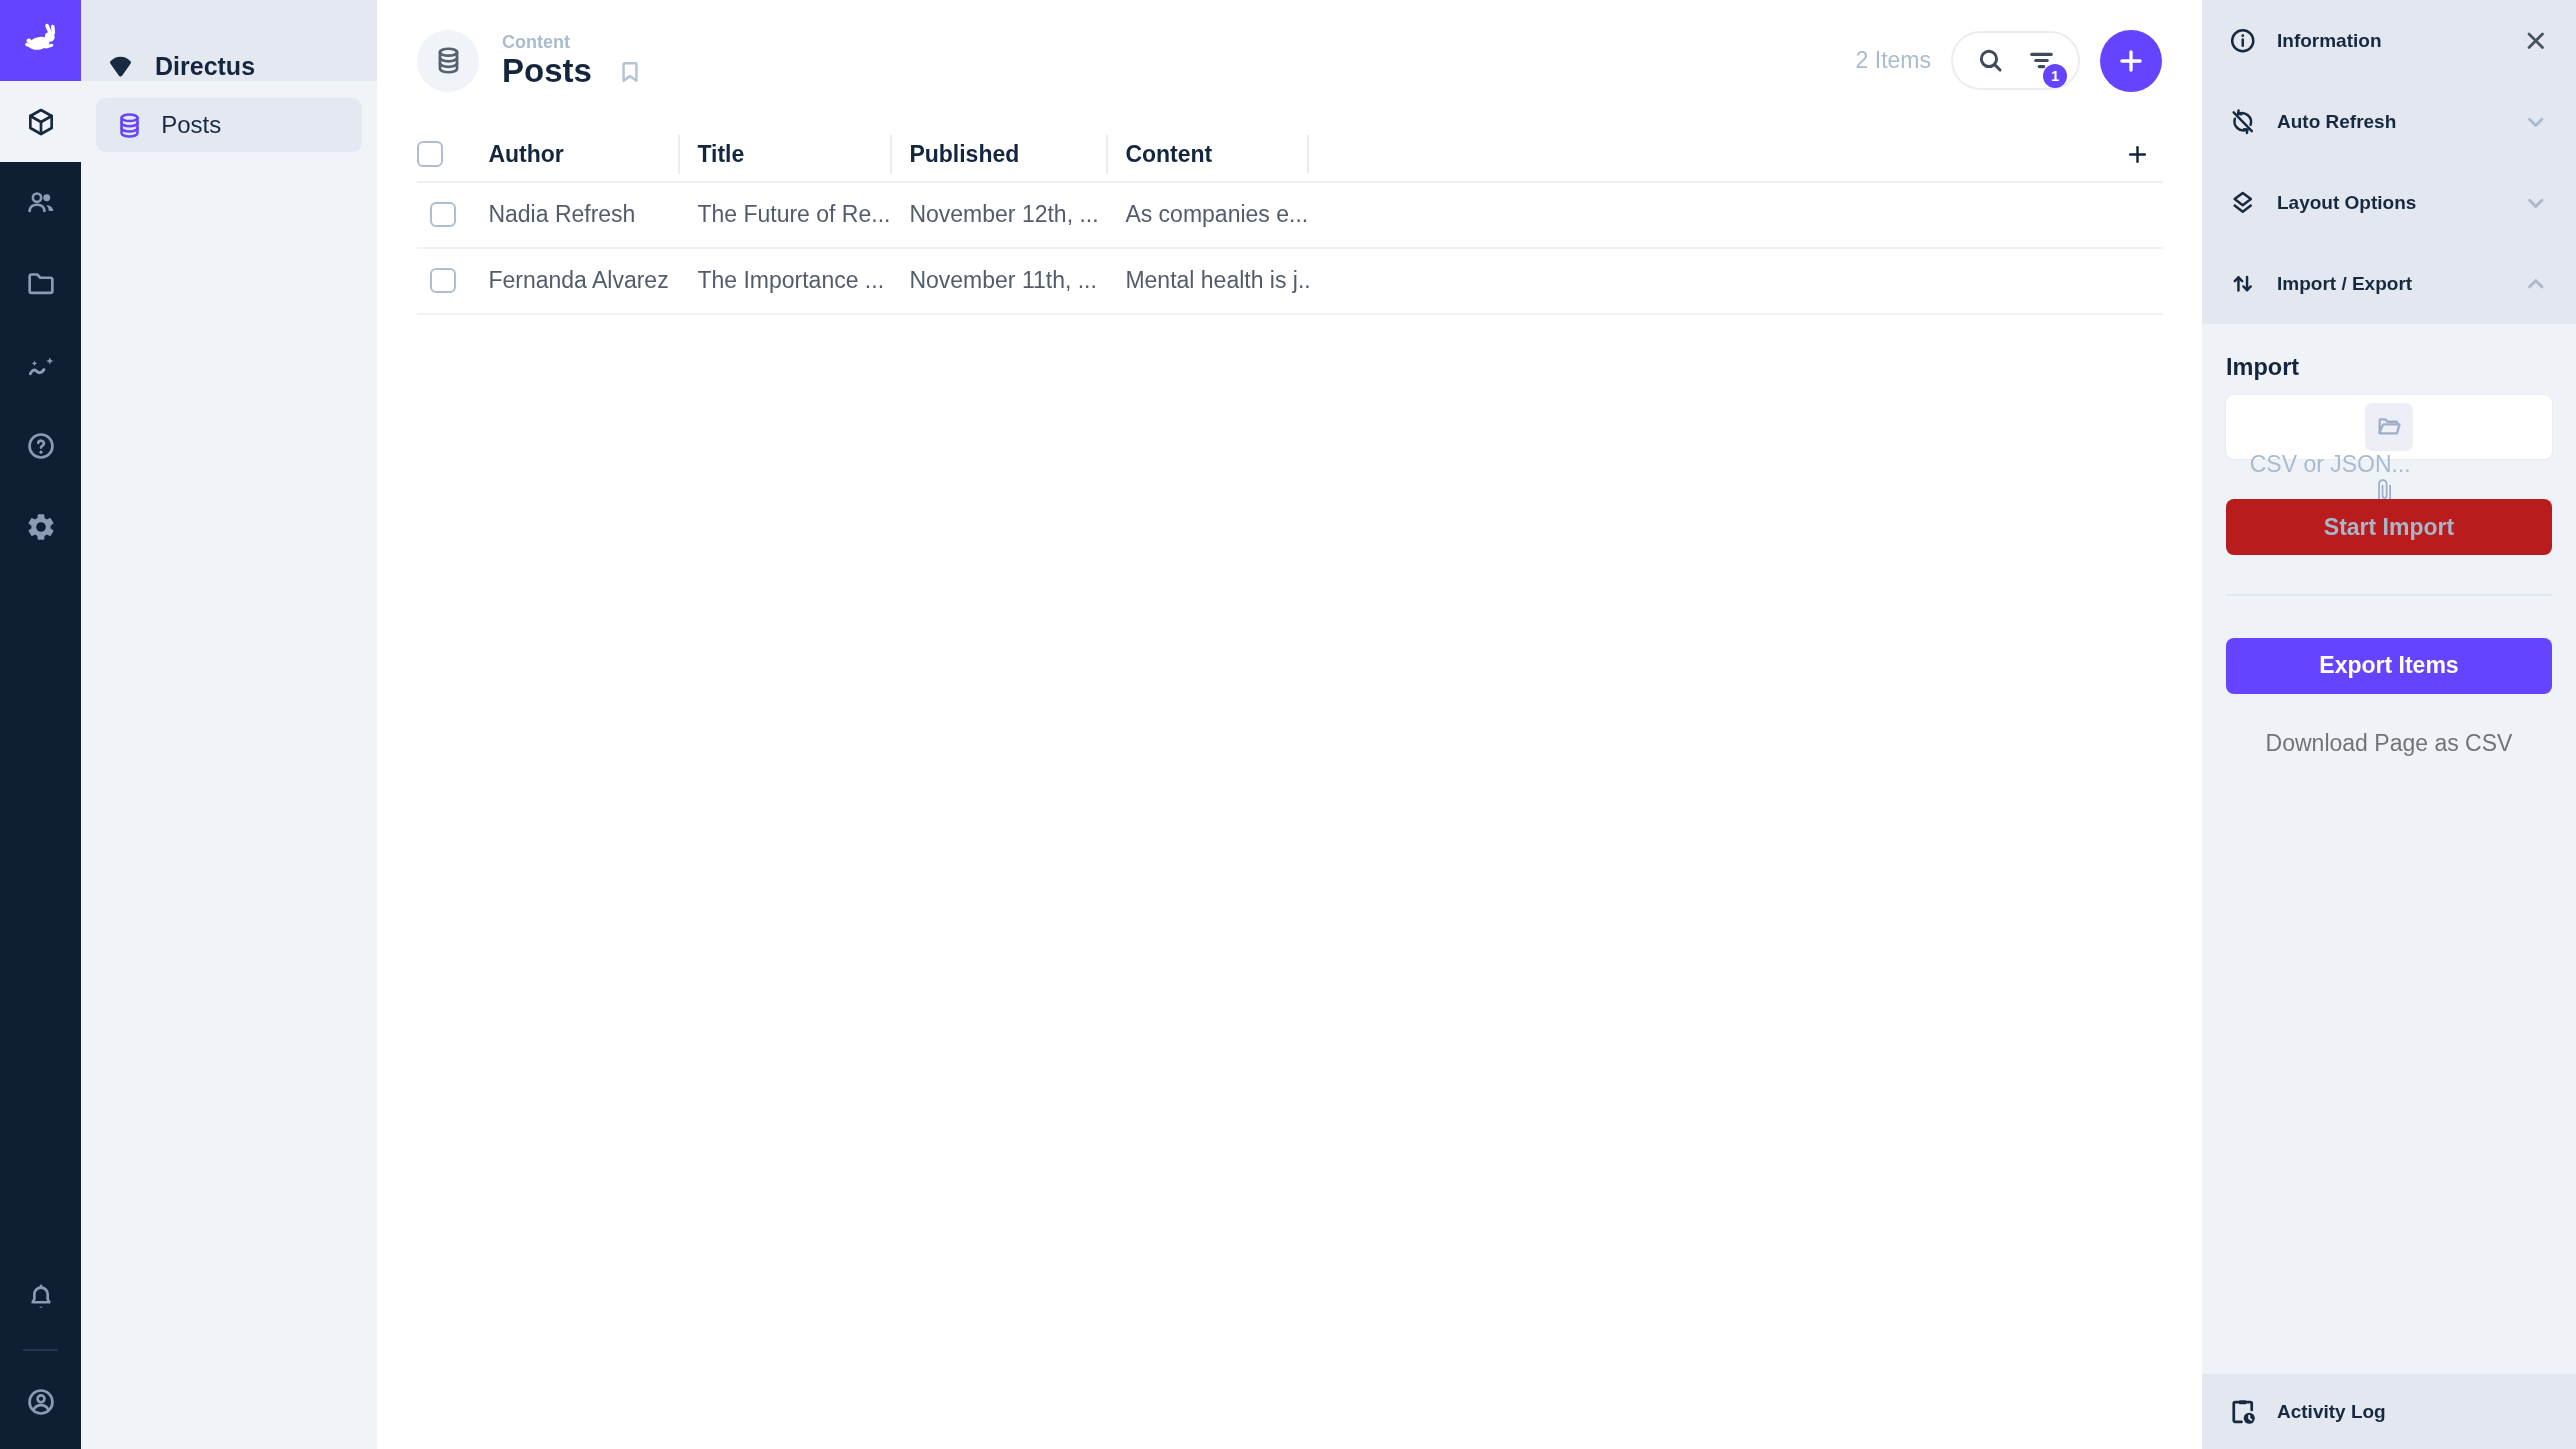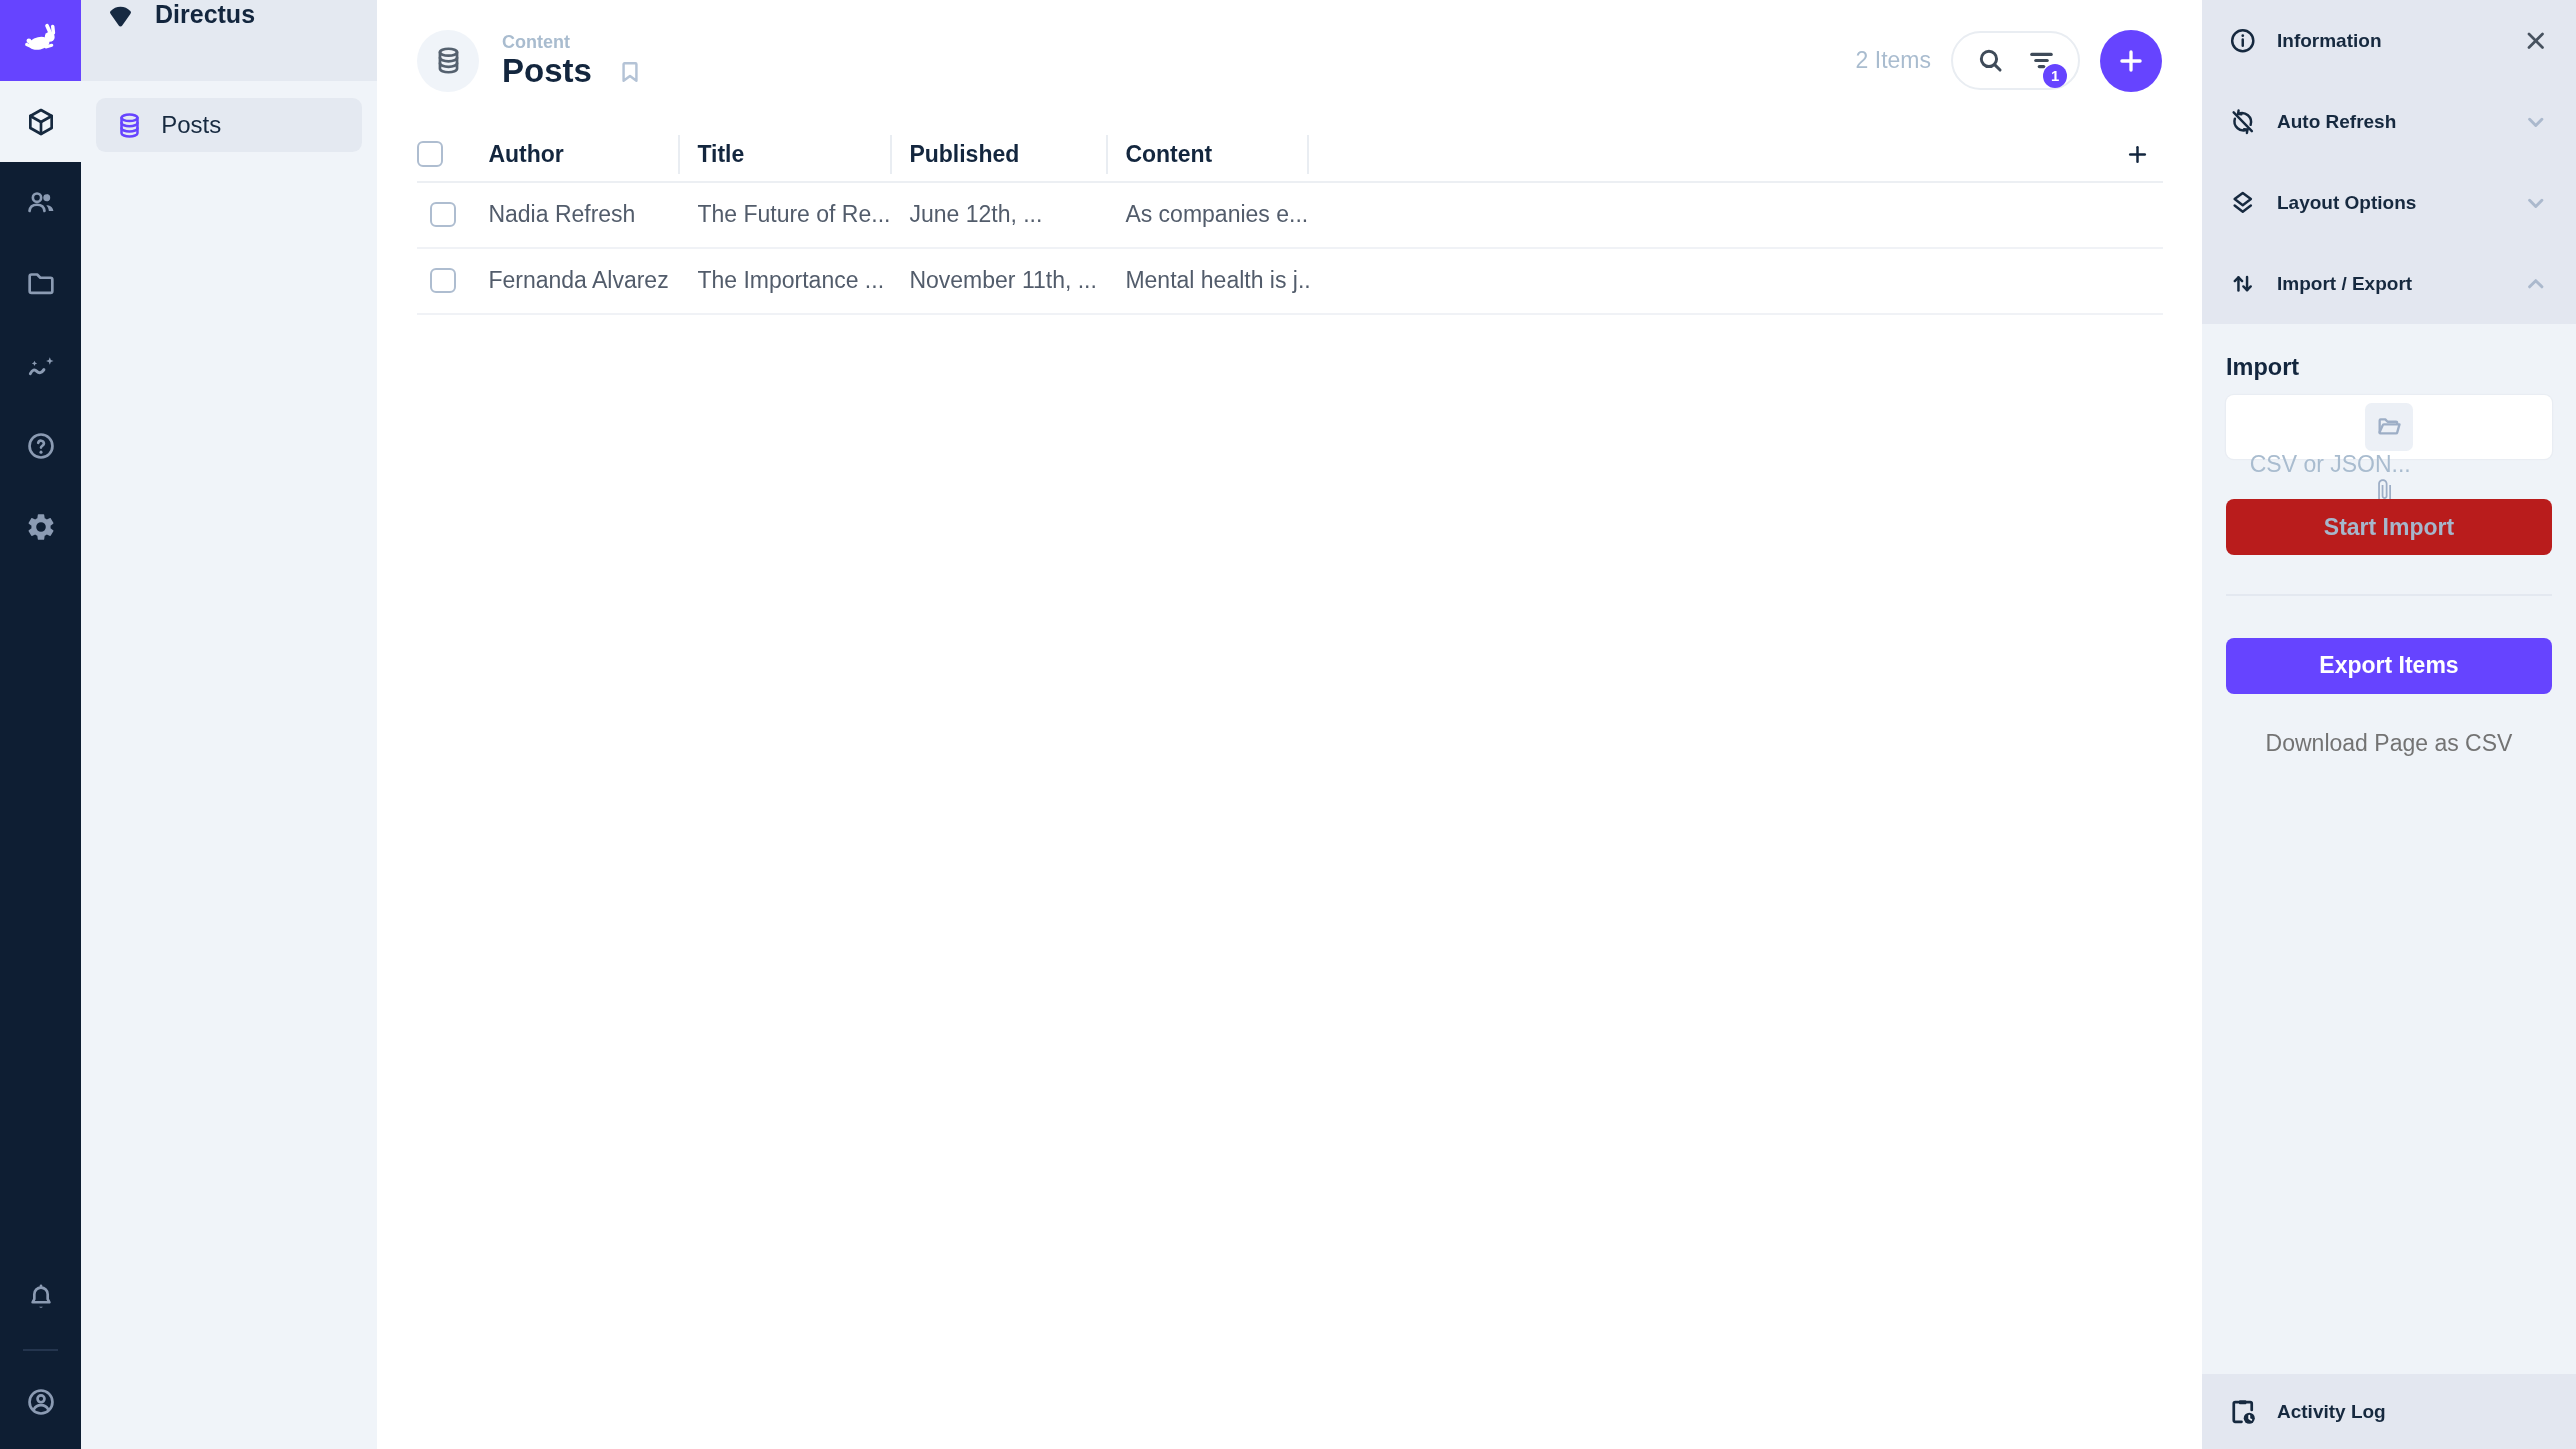--- a/index.html
+++ b/index.html
@@ -14,21 +14,21 @@
   .module-bar { width:81px; background:#0E1E33; display:flex; flex-direction:column; flex-shrink:0; }
   .logo { width:81px; height:81px; background:#6644FF; display:flex; align-items:center; justify-content:center; cursor:pointer; }
   .module-btn { width:81px; height:81px; display:flex; align-items:center; justify-content:center; color:#8B9BB3; cursor:pointer; }
   .module-btn.active { background:#F0F4F9; color:#16293F; }
   .module-spacer { flex:1; }
   .module-divider { width:35px; height:1.3px; background:#24354E; margin:10.7px auto; }
   .icon { display:block; }
 
   
   .nav-sidebar { width:296px; background:#F0F4F9; display:flex; flex-direction:column; flex-shrink:0; }
-  .nav-header { height:81px; background:#E4E9F1; display:flex; align-items:flex-start; padding:0 0 0 24px; gap:19px; flex-shrink:0; }
+  .nav-header { height:81px; background:#E4E9F1; display:flex; align-items:flex-end; padding:0 0 0 24px; gap:19px; flex-shrink:0; }
   .nav-header .project-name { font-size:25px; font-weight:600; color:#13263E; }
   .nav-item { margin:17.4px 14.8px 0 14.8px; height:54px; border-radius:9.4px; background:#E4E9F1; display:flex; align-items:center; padding:0 19px; gap:17.4px; cursor:pointer; }
   .nav-item .nav-label { font-size:24px; font-weight:500; color:#16293F; }
 
   
   .main { flex:1; background:#fff; display:flex; flex-direction:column; min-width:0; }
   .page-header { display:flex; align-items:center; padding:29.5px 40px 0 40px; }
   .title-circle { width:62px; height:62px; border-radius:50%; background:#F0F4F9; display:flex; align-items:center; justify-content:center; color:#55616F; cursor:pointer; flex-shrink:0; }
   .title-block { margin-left:23px; }
   .breadcrumb { font-size:18px; font-weight:600; color:#A9BCCF; cursor:pointer; }
@@ -234,21 +234,21 @@
           </svg>
         </div>
       </div>
 
       <div class="tr row">
         <div class="td cb-cell">
           <span class="checkbox"></span>
         </div>
         <div class="td">Nadia Refresh</div>
         <div class="td">The Future of Re...</div>
-        <div class="td">June 12th, ...</div>
+        <div class="td">November 12th, ...</div>
         <div class="td">As companies e...</div>
         <div class="td"></div>
       </div>
 
       <div class="tr row">
         <div class="td cb-cell">
           <span class="checkbox"></span>
         </div>
         <div class="td">Fernanda Alvarez</div>
         <div class="td">The Importance ...</div>

